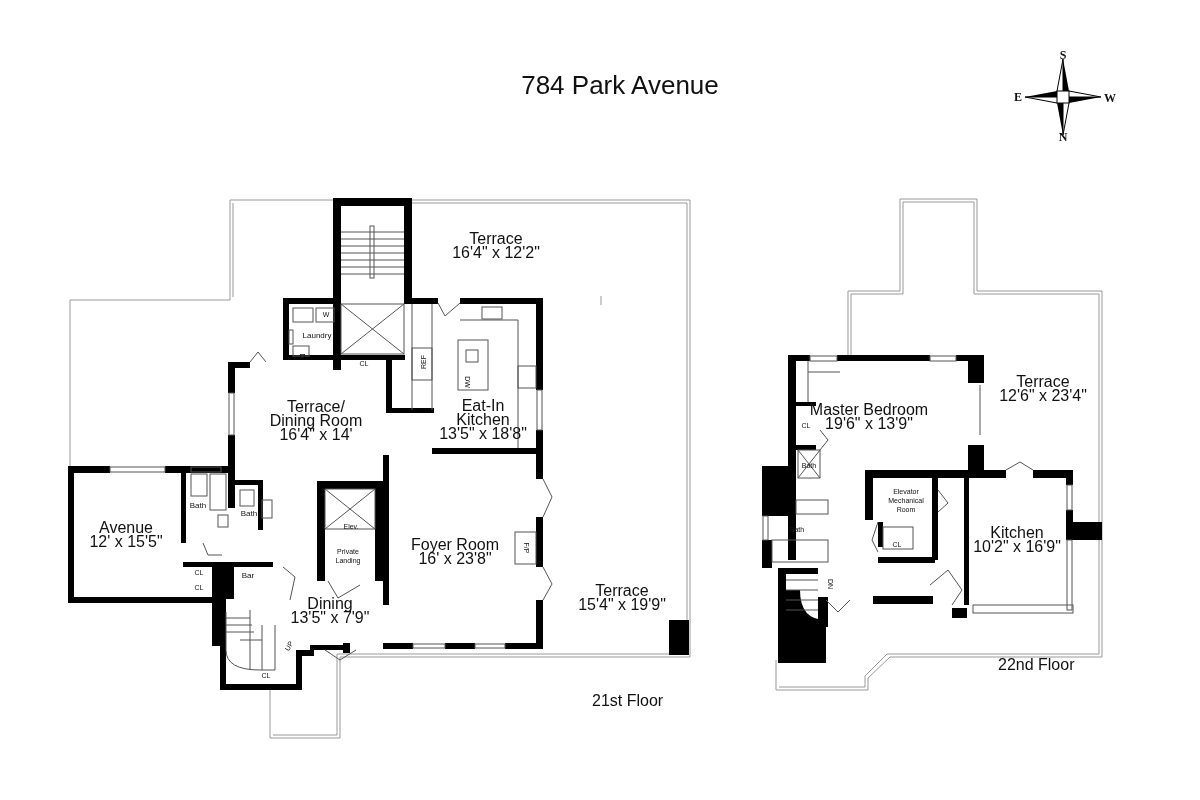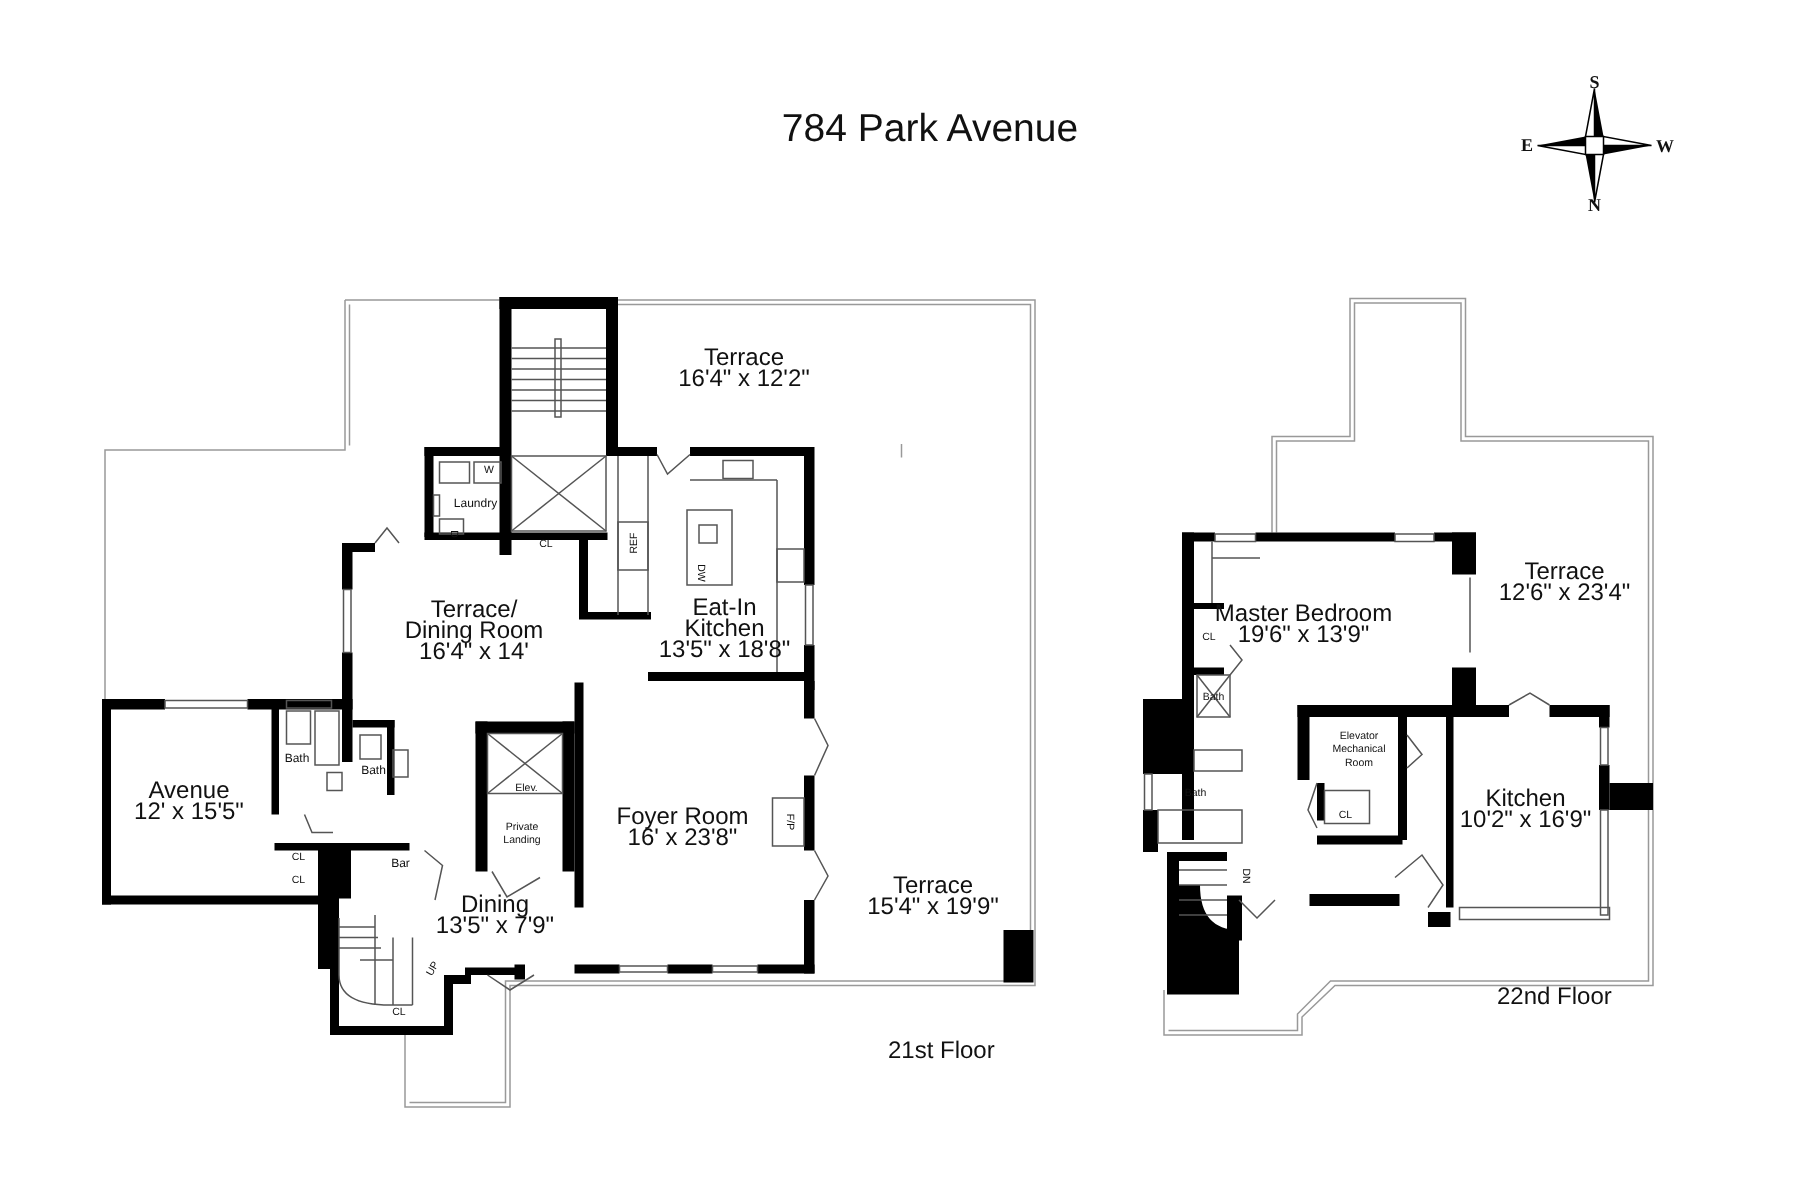--- a/index.html
+++ b/index.html
@@ -281,21 +281,21 @@
   <div>16' x 23'8"</div>
 </div>
 <div class="room" style="left:330px;top:611px">
   <div>Dining</div>
   <div>13'5" x 7'9"</div>
 </div>
 <div class="room" style="left:622px;top:598px">
   <div>Terrace</div>
   <div>15'4" x 19'9"</div>
 </div>
-<div class="room small" style="left:267px;top:576px">Bar</div>
+<div class="room small" style="left:248px;top:576px">Bar</div>
 <div class="room tiny" style="left:199px;top:572px">CL</div>
 <div class="room tiny" style="left:199px;top:587px">CL</div>
 <div class="room tiny" style="left:364px;top:363px">CL</div>
 <div class="room tiny" style="left:266px;top:675px">CL</div>
 
 <div class="room tiny" style="left:326px;top:314px">W</div>
 <div class="room tiny" style="left:302px;top:356px;transform:translate(-50%,-50%) rotate(90deg)">D</div>
 <div class="room tiny" style="left:423px;top:362px;transform:translate(-50%,-50%) rotate(-90deg)">REF</div>
 <div class="room tiny" style="left:467px;top:382px;transform:translate(-50%,-50%) rotate(90deg)">DW</div>
 <div class="room tiny" style="left:526px;top:548px;transform:translate(-50%,-50%) rotate(90deg)">F/P</div>

